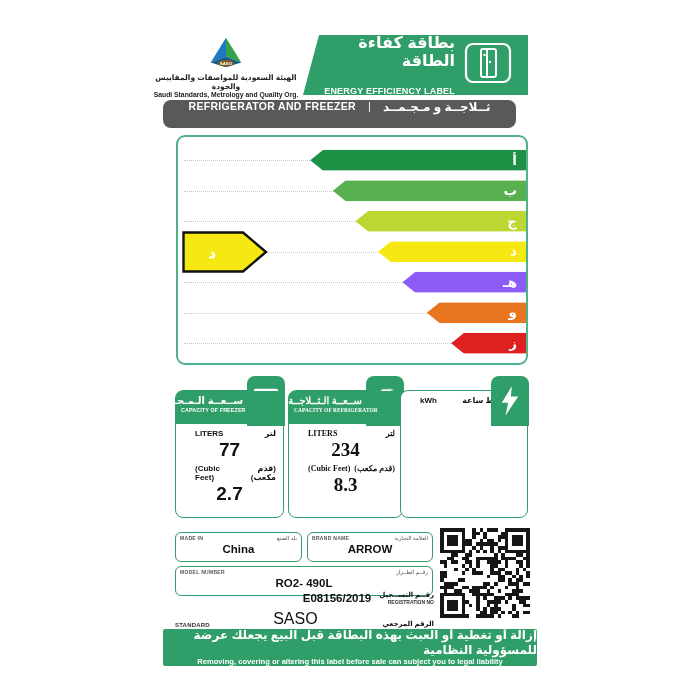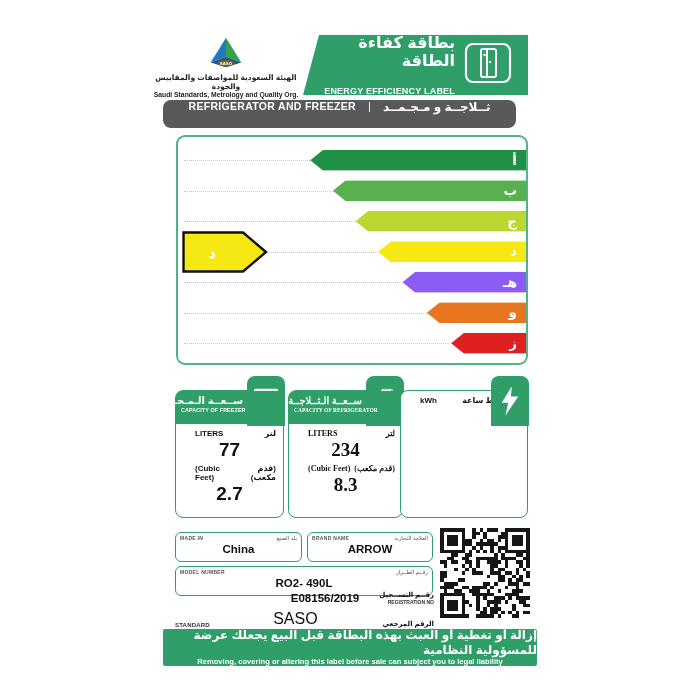--- a/index.html
+++ b/index.html
@@ -49,21 +49,21 @@
   .cap-lblrow .l{font-size:8px;font-weight:bold;color:#111;margin-left:12px;}
   .cap-lblrow .r{font-size:8px;font-weight:bold;color:#111;direction:rtl;}
   .cap-val{text-align:center;font-size:19px;font-weight:bold;color:#111;margin:1px 0 3px 0;}
   .cap-val.big{margin-top:20px;}
 
   
   .info-box{position:absolute;border:1.5px solid var(--green);border-radius:6px;background:#fff;box-sizing:border-box;height:30px;}
   .info-lbl-en{position:absolute;left:4px;top:2px;font-size:5px;font-weight:bold;color:#555;letter-spacing:.3px;}
   .info-lbl-ar{position:absolute;right:4px;top:2px;font-size:5.5px;color:#555;direction:rtl;}
   .info-val{position:absolute;left:0;right:0;top:10px;text-align:center;font-size:11.5px;font-weight:bold;color:#111;}
-  .reg-line{position:absolute;left:130px;top:561px;width:154px;display:flex;justify-content:flex-end;align-items:center;gap:20px;}
+  .reg-line{position:absolute;left:130px;top:561px;width:154px;display:flex;justify-content:flex-end;align-items:center;gap:8px;}
   .reg-val{font-size:11.5px;font-weight:bold;color:#111;}
   .reg-lbls{text-align:right;}
   .reg-ar{font-size:7px;font-weight:bold;color:#111;direction:rtl;}
   .reg-en{font-size:5px;font-weight:bold;color:#333;}
   .std-line{position:absolute;left:25px;top:580px;width:259px;display:flex;justify-content:space-between;align-items:center;}
   .std-en{font-size:6px;font-weight:bold;color:#333;letter-spacing:.2px;}
   .std-val{font-size:16px;font-weight:normal;color:#111;margin-left:32px;}
   .std-ar{font-size:7px;font-weight:bold;color:#111;direction:rtl;}
   .qr{position:absolute;left:290px;top:498px;width:90px;height:90px;}
 

